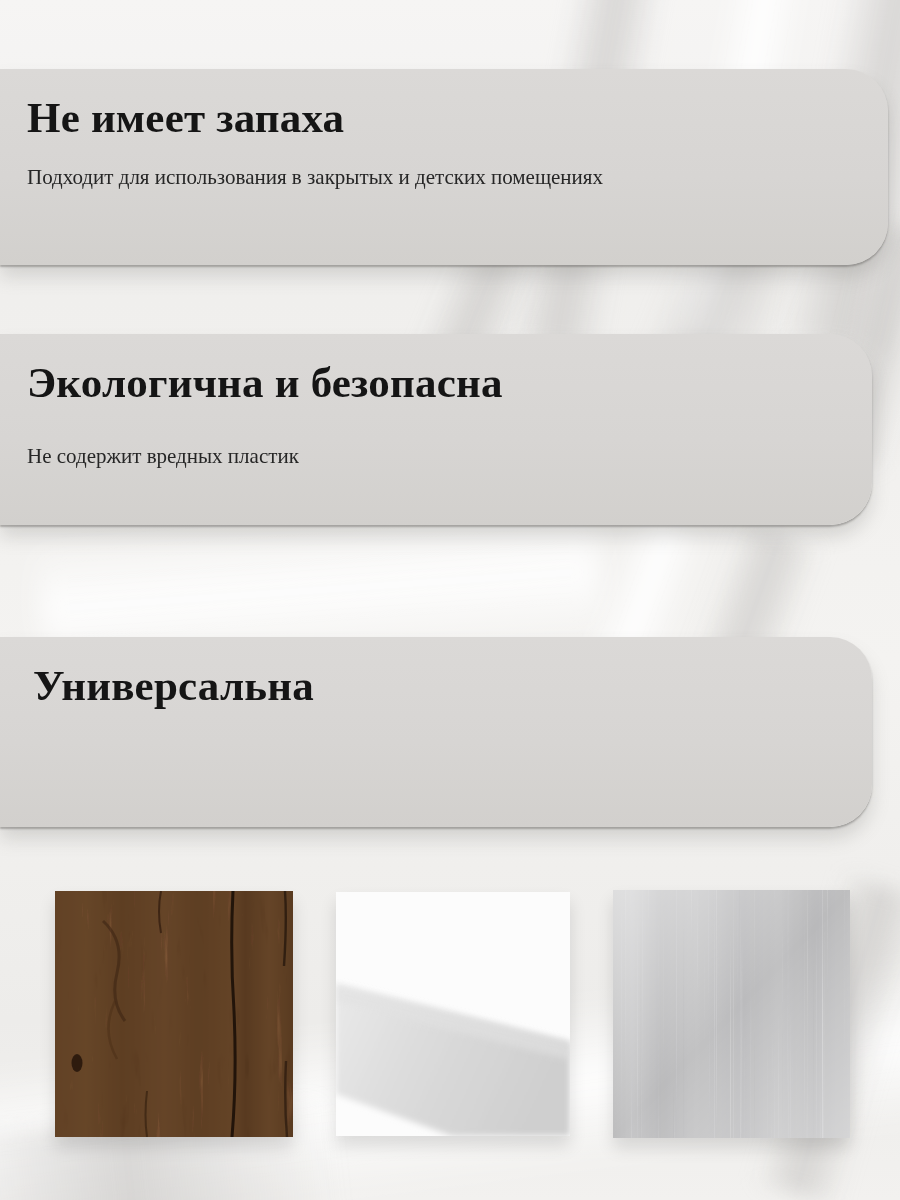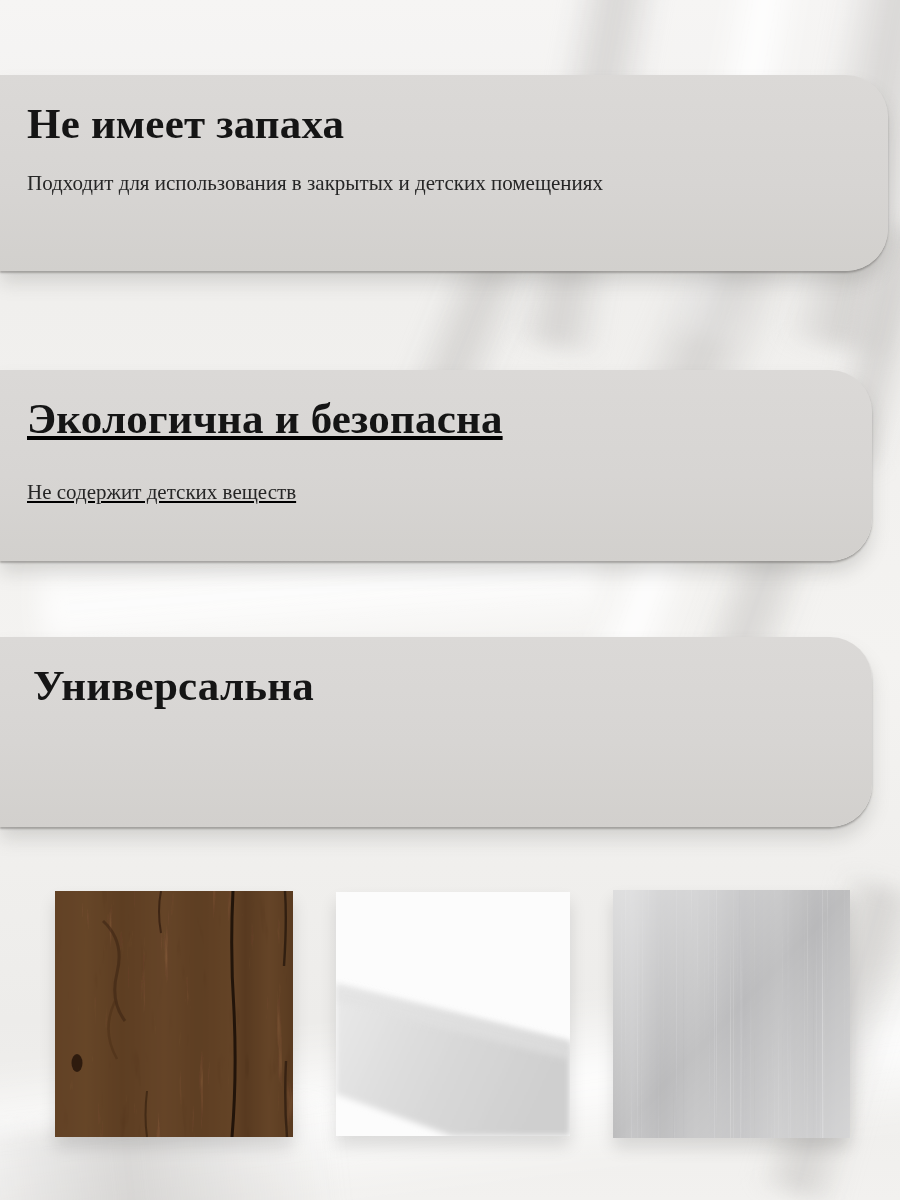--- a/index.html
+++ b/index.html
@@ -20,22 +20,22 @@
   .s-wide-white{background:linear-gradient(180deg,rgba(255,255,255,0) 0%,rgba(255,255,255,0.9) 50%,rgba(255,255,255,0) 100%);filter:blur(12px);}
 
   .card{
     position:absolute;left:0;
     background:linear-gradient(180deg,#dbd9d7 0%,#d7d5d3 55%,#d2d0cd 100%);
     border-radius:0 42px 42px 0;
     box-shadow:0 2px 2px rgba(82,80,78,0.40), 0 12px 18px rgba(110,108,105,0.22);
     box-sizing:border-box;
     padding:26px 70px 0 27px;
   }
-  .card-1{top:75px;width:888px;height:196px;}
-  .card-2{top:370px;width:872px;height:191px;text-decoration:underline;}
+  .card-1{top:69px;width:888px;height:196px;}
+  .card-2{top:334px;width:872px;height:191px;}
   .card-3{top:637px;width:872px;height:190px;padding-left:33px;}
   .card h2{
     margin:0;
     font-size:43px;line-height:46px;
     font-weight:700;color:#151515;letter-spacing:0.2px;
   }
   .card p{
     margin:14px 0 0 0;
     font-size:21px;line-height:44px;
     color:#262626;max-width:760px;
@@ -66,21 +66,21 @@
   <div class="streak s-gray" style="left:795px;top:880px;width:90px;height:320px;transform:rotate(16deg);"></div>
   <div class="streak s-gray" style="left:-80px;top:1120px;width:420px;height:130px;transform:rotate(-6deg);"></div>
 
   <section class="card card-1">
     <h2>Не имеет запаха</h2>
     <p>Подходит для использования в закрытых и детских помещениях</p>
   </section>
 
   <section class="card card-2">
     <h2>Экологична и безопасна</h2>
-    <p>Не содержит детских веществ</p>
+    <p>Не содержит вредных пластик</p>
   </section>
 
   <section class="card card-3">
     <h2>Универсальна</h2>
   </section>
 
   <div class="swatch swatch-wood">
     <svg viewBox="0 0 238 246" preserveAspectRatio="none">
       <defs>
         <linearGradient id="woodbase" x1="0" y1="0" x2="1" y2="0">

